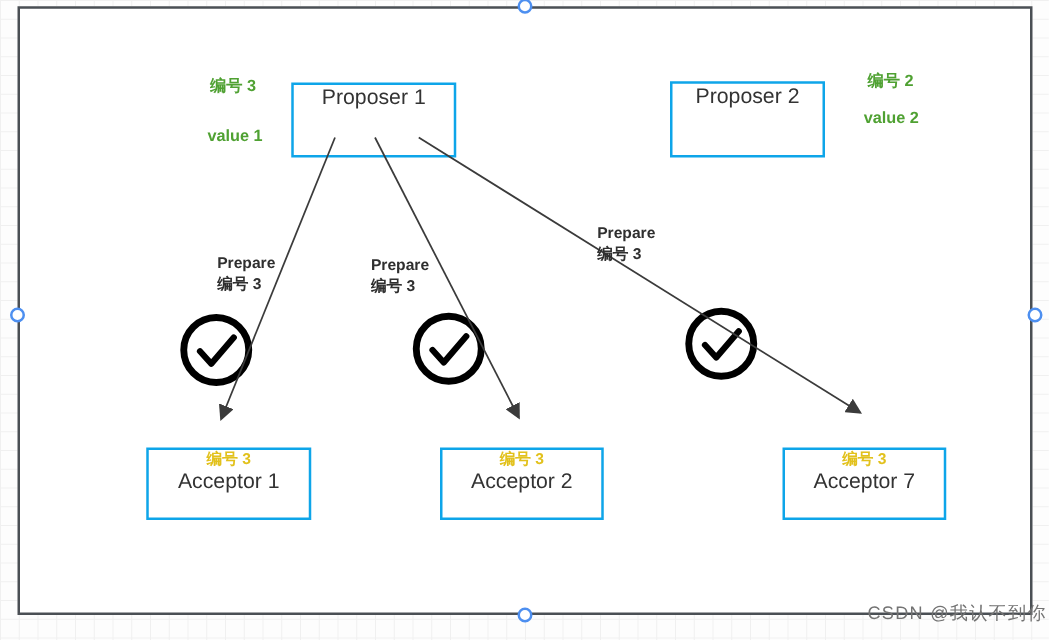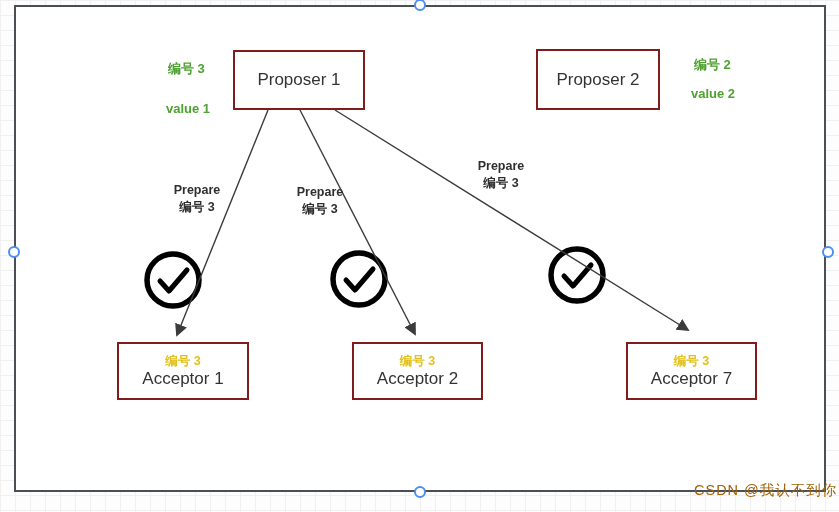--- a/index.html
+++ b/index.html
@@ -14,39 +14,39 @@
   }
   .canvas{
     position:absolute;left:14px;top:5px;width:812px;height:487px;
     background:#ffffff;border:2px solid #4a4f54;box-sizing:border-box;
   }
   .handle{
     position:absolute;width:8px;height:8px;border-radius:50%;
     background:#ffffff;border:2px solid #4d8ff0;box-sizing:content-box;z-index:30;
   }
   .node{
-    position:absolute;background:#ffffff;border:2px solid #7f1d1d;
+    position:absolute;background:#ffffff;border:2px solid #0ea5e9;
     box-sizing:border-box;display:flex;flex-direction:column;
-    align-items:center;justify-content:center;z-index:5;
+    align-items:center;z-index:5;margin-top:16px;
   }
   .node .name{font-size:17px;color:#333;line-height:1.15;}
   .node .badge{font-size:12.5px;font-weight:bold;color:#e2c11c;line-height:1.2;}
   .annot{
     position:absolute;font-size:13px;font-weight:bold;color:#4fa132;
     white-space:nowrap;z-index:6;
   }
   .msg{
-    position:absolute;transform:translateX(-50%);text-align:center;
+    position:absolute;transform:translateX(-50%);
     font-size:12.5px;font-weight:bold;color:#2f2f2f;line-height:1.35;
-    white-space:nowrap;z-index:8;
+    white-space:nowrap;z-index:8;margin-top:20px;
   }
   svg.overlay{position:absolute;left:0;top:0;z-index:7;pointer-events:none;}
   .watermark{
     position:absolute;left:694px;top:481px;z-index:40;
-    font-size:14.5px;color:#a16207;letter-spacing:1px;white-space:nowrap;
+    font-size:14.5px;color:#737373;letter-spacing:1px;white-space:nowrap;
   }
 </style>
 </head>
 <body>
 
 <div class="canvas"></div>
 
 <div class="handle" style="left:414px;top:-1px;"></div>
 <div class="handle" style="left:8px;top:246px;"></div>
 <div class="handle" style="left:822px;top:246px;"></div>

